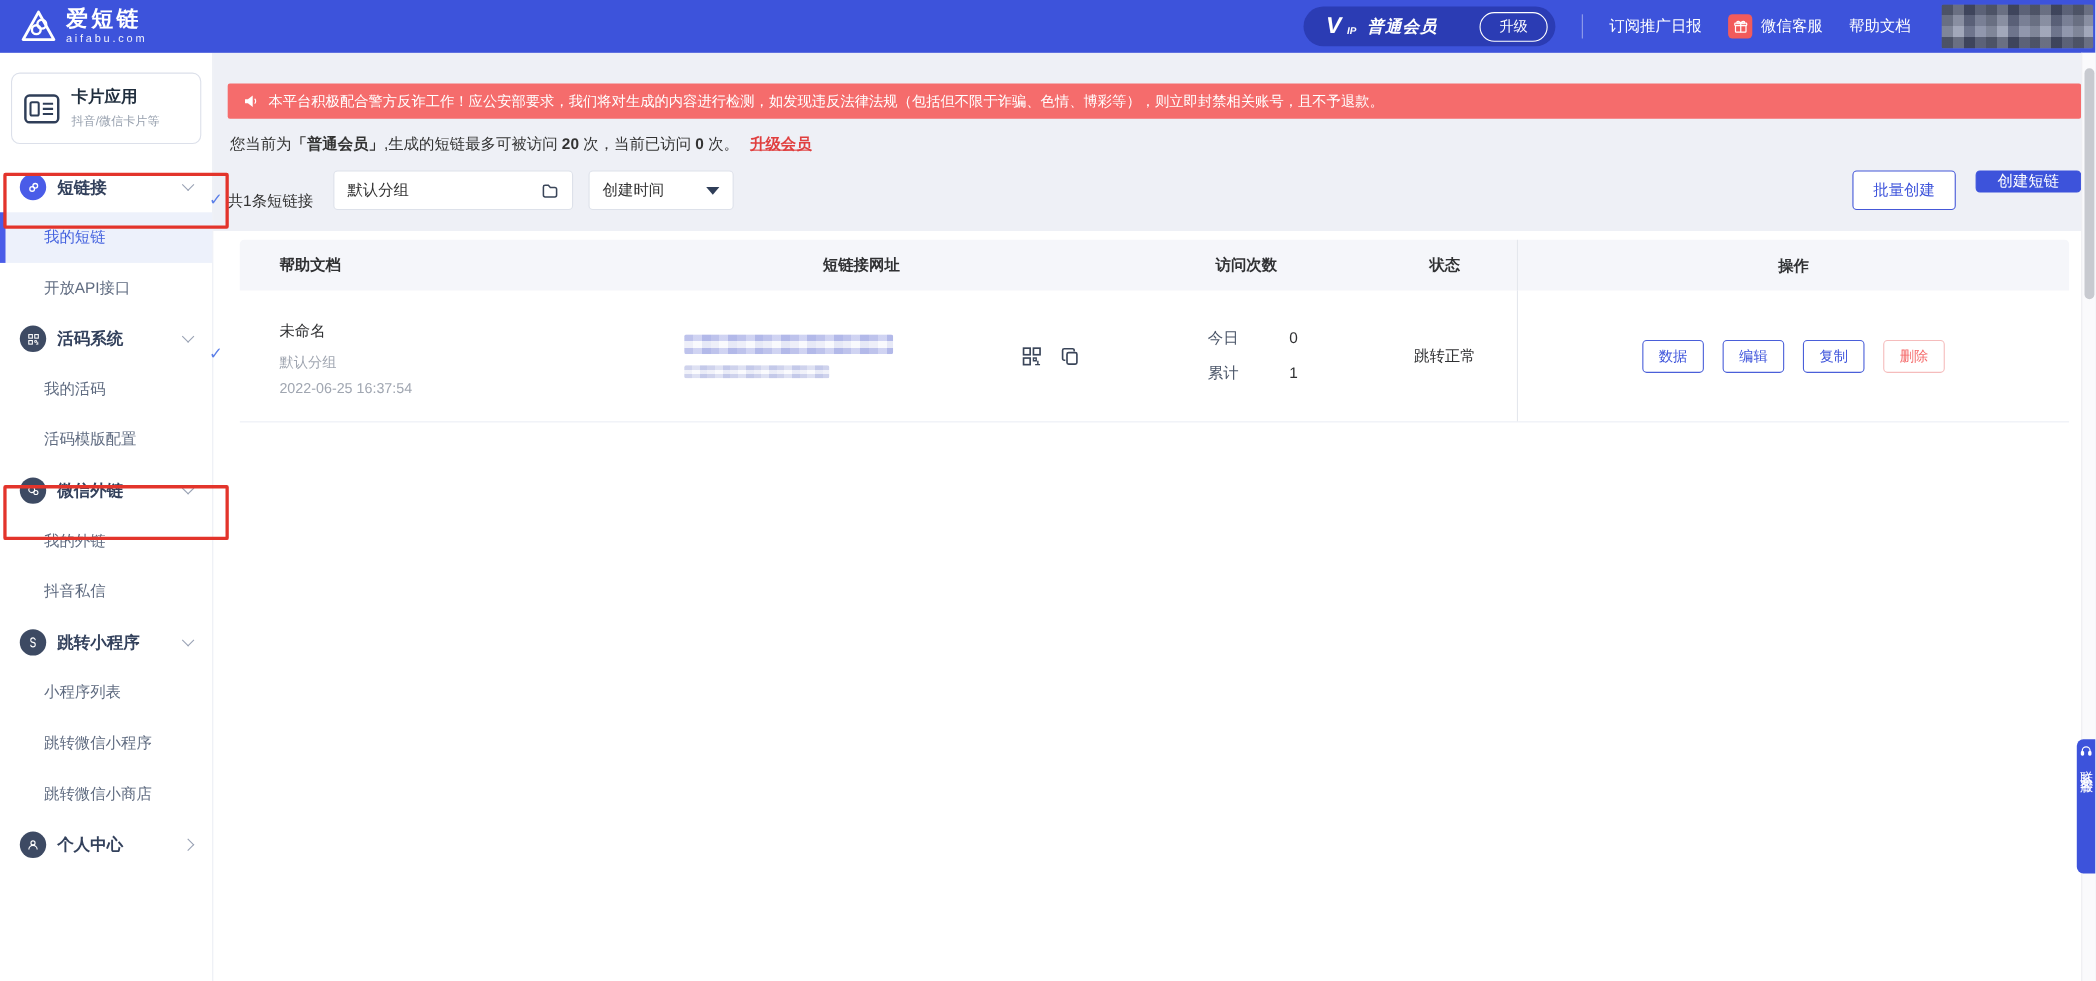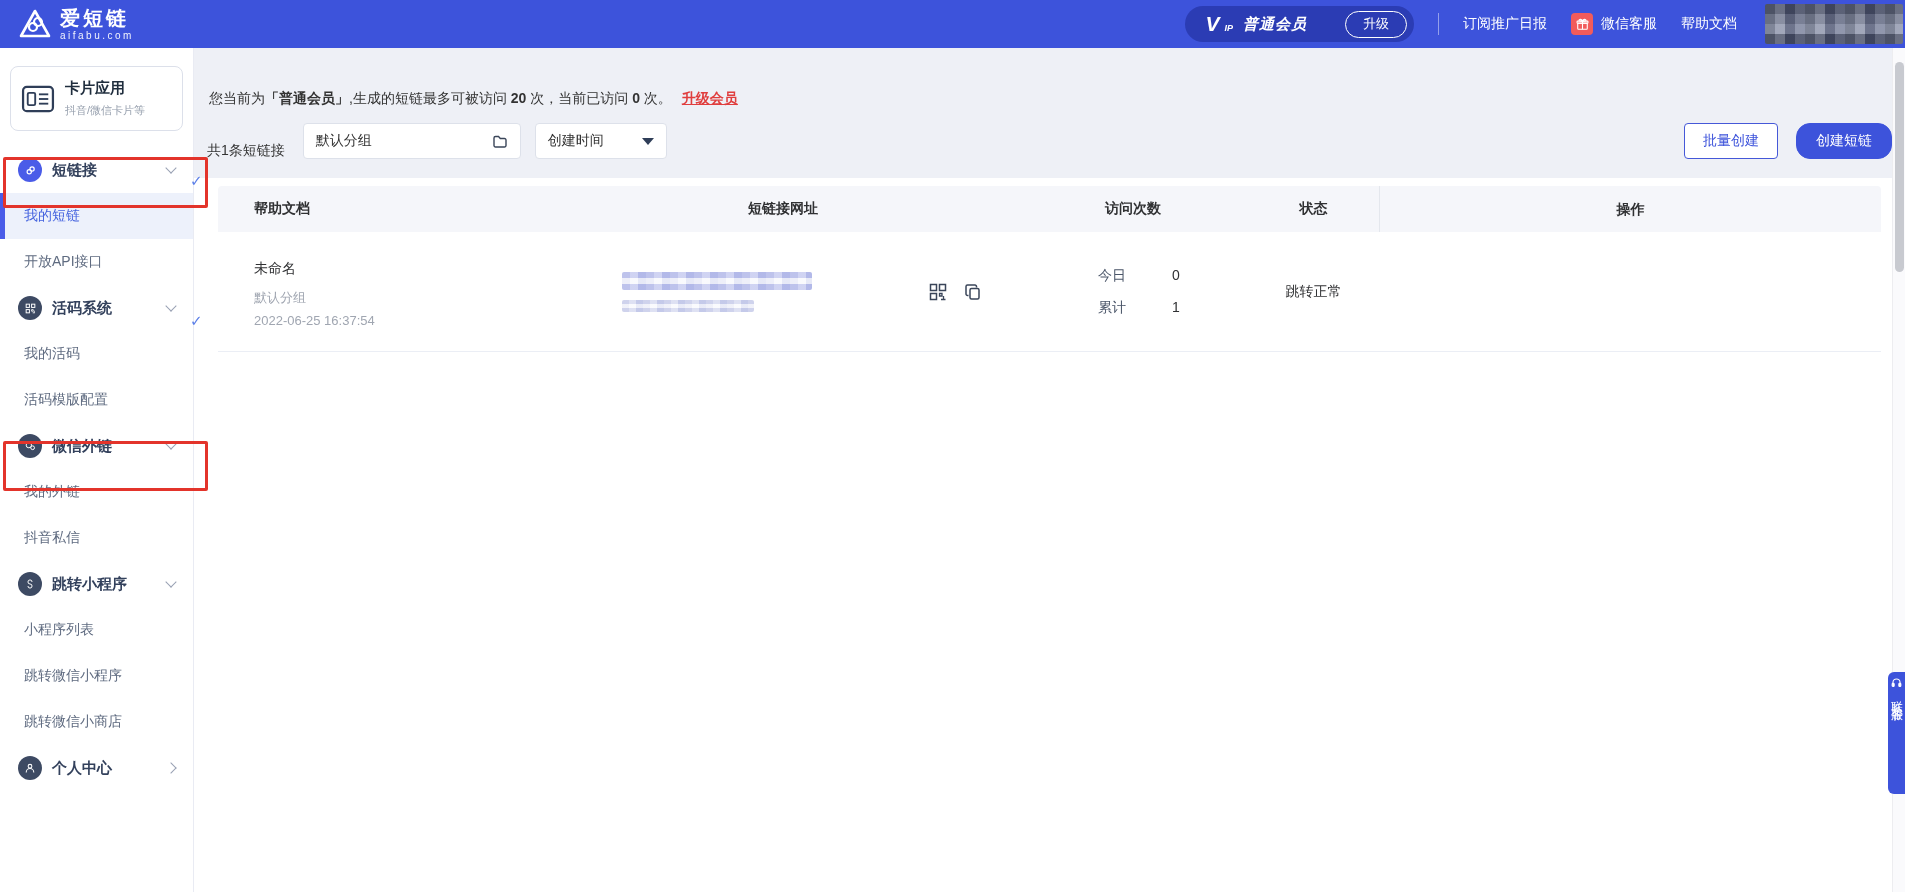--- a/index.html
+++ b/index.html
@@ -30,21 +30,21 @@
   
   .shell { display:flex; height:844px; }
 
   
   .sidebar { width:194px; background:#fff; border-right:1px solid #E9EBF3; padding-top:16px; flex:none; }
   .app-card { margin:2px 10px 16px 10px; border:1px solid #DCE0EA; border-radius:8px; padding:12px 10px; display:flex; align-items:center; gap:10px; cursor:pointer; background:#fff; }
   .app-card-title { font-size:15px; font-weight:bold; color:#1F2D3D; }
   .app-card-sub { font-size:11px; color:#97A0AE; margin-top:5px; }
   .menu-item { height:46px; display:flex; align-items:center; padding-left:18px; position:relative; cursor:pointer; }
   .menu-group .mi-label { font-size:15px; font-weight:600; color:#33415C; margin-left:10px; }
-  .menu-sub { padding-left:24px; }
+  .menu-sub { padding-left:40px; }
   .menu-sub .mi-label { font-size:14px; color:#5F6B80; }
   .menu-sub.active { background:#EDF1FB; }
   .menu-sub.active .mi-label { color:#4563DF; }
   .menu-sub.active::before { content:""; position:absolute; left:0; top:0; bottom:0; width:5px; background:#4A5CE8; }
   .ico-circle { width:24px; height:24px; border-radius:50%; background:#3D4A63; display:flex; align-items:center; justify-content:center; flex:none; }
   .ico-circle.blue { background:#4A5CE8; }
   .chev { position:absolute; right:18px; width:8px; height:8px; border-right:1.6px solid #98A1B3; border-bottom:1.6px solid #98A1B3; }
   .chev.down { transform:rotate(45deg); top:17px; }
   .chev.right { transform:rotate(-45deg); top:19px; }
 
@@ -56,21 +56,21 @@
   .upgrade-link { color:#E03E3E; font-weight:bold; text-decoration:underline; margin-left:10px; cursor:pointer; }
 
   .toolbar { margin-top:14px; display:flex; align-items:center; gap:14px; flex:none; }
   .tb-count { font-size:14px; color:#333; margin-right:4px;margin-top:20px; }
   .tb-select { height:36px; background:#fff; border:1px solid #DDE1EA; border-radius:4px; display:flex; align-items:center; justify-content:space-between; padding:0 12px; font-size:14px; color:#333; cursor:pointer; }
   .sel-group { width:218px; }
   .sel-time { width:132px; }
   .tri-down { width:0; height:0; border-left:6px solid transparent; border-right:6px solid transparent; border-top:7px solid #2F3E58; }
   .tb-right { margin-left:auto; display:flex; gap:18px;padding-left:42px; }
   .btn-outline { width:94px; height:36px; background:#fff; border:1px solid #4558D8; border-radius:4px; color:#3D53DB; font-size:14px; cursor:pointer; font-family:inherit; }
-  .btn-primary { width:96px; height:36px; background:#3D53DB; border:1px solid #3D53DB; border-radius:14px; color:#fff; font-size:14px; cursor:pointer; font-family:inherit; }
+  .btn-primary { width:96px; height:20px; background:#3D53DB; border:1px solid #3D53DB; border-radius:4px; color:#fff; font-size:14px; cursor:pointer; font-family:inherit; }
 
   
   .table-zone { margin:18px -13px 0; background:#fff; flex:1; padding:8px 24px 0; }
   .t-head { display:flex; height:46px; align-items:center; background:#F5F6FA; border-radius:4px 4px 0 0; font-size:14px; font-weight:bold; color:#303133; }
   .c1 { width:330px; flex:none; padding-left:36px; }
   .c2 { width:470px; flex:none; text-align:center; }
   .c3 { width:230px; flex:none; text-align:center; }
   .c4 { width:131px; flex:none; text-align:center; }
   .c5 { flex:1; text-align:center; }
   .t-head .c5 { border-left:1px solid #E4E7ED; height:100%; line-height:46px; }
@@ -254,20 +254,29 @@
           <circle cx="12" cy="9" r="3.2"></circle>
             <path d="M5.5 19.5a6.5 6.5 0 0113 0"></path>
         </svg>
       </span>
       <span class="mi-label">个人中心</span>
       <span class="chev right"></span>
     </div>
   </aside>
 
   <main class="main">
+    <div class="notice-banner">
+      <span style="display:flex">
+        <svg width="14" height="14" viewBox="0 0 16 16" fill="#fff">
+          <path d="M2 6v4h3l5 4V2L5 6H2z"></path>
+            <path d="M12 5.5c1.4 1.3 1.4 3.7 0 5" stroke="#fff" stroke-width="1.2" fill="none"></path>
+        </svg>
+      </span>
+      <span>本平台积极配合警方反诈工作！应公安部要求，我们将对生成的内容进行检测，如发现违反法律法规（包括但不限于诈骗、色情、博彩等），则立即封禁相关账号，且不予退款。</span>
+    </div>
 
     <div class="member-line">
       <span>您当前为</span><b>「普通会员」</b><span>,生成的短链最多可被访问 </span><b>20</b><span> 次，当前已访问 </span><b>0</b><span> 次。</span><a class="upgrade-link">升级会员</a>
     </div>
 
     <div class="toolbar">
       <span class="tb-count">共1条短链接</span>
       <div class="tb-select sel-group">
         <span>默认分组</span>
         <span style="display:flex">
@@ -329,20 +338,26 @@
             <span>0</span>
           </div>
           <div class="visit-row">
             <span class="visit-label">累计</span>
             <span>1</span>
           </div>
         </div>
         <div class="c4">
           <span>跳转正常</span>
         </div>
+        <div class="c5">
+          <button class="act-btn">数据</button>
+          <button class="act-btn">编辑</button>
+          <button class="act-btn">复制</button>
+          <button class="act-btn danger">删除</button>
+        </div>
       </div>
     </div>
   </main>
 </div>
 
 <div class="v-scrollbar">
   <div class="v-thumb"></div>
 </div>
 
 <div class="contact-widget">

